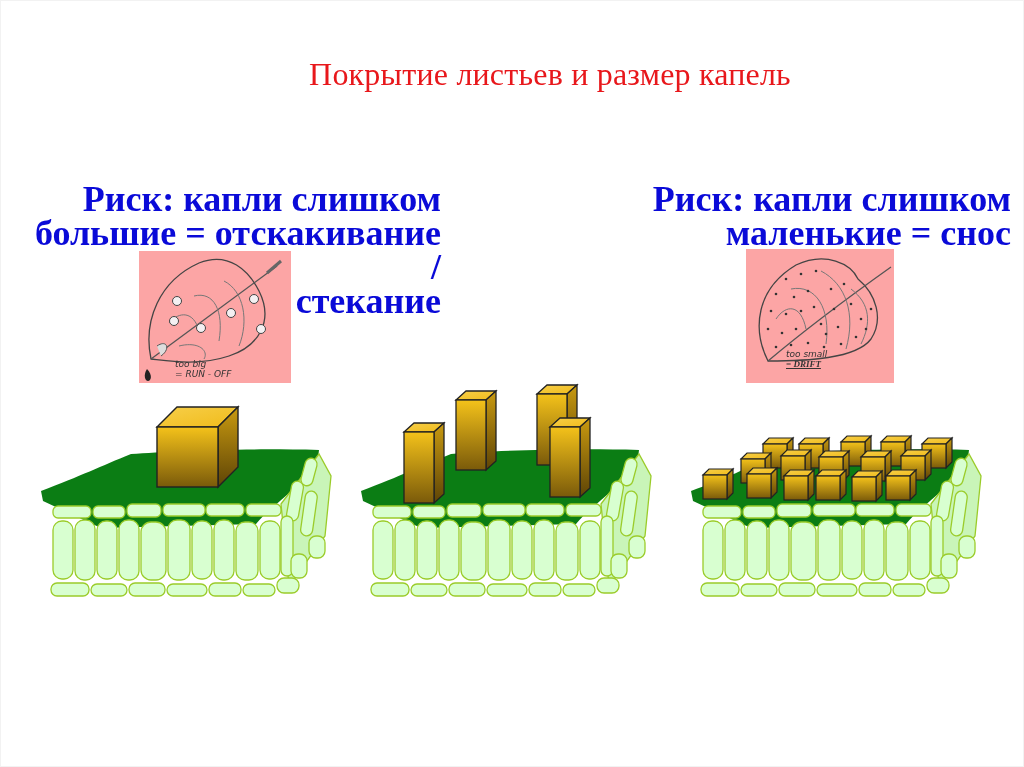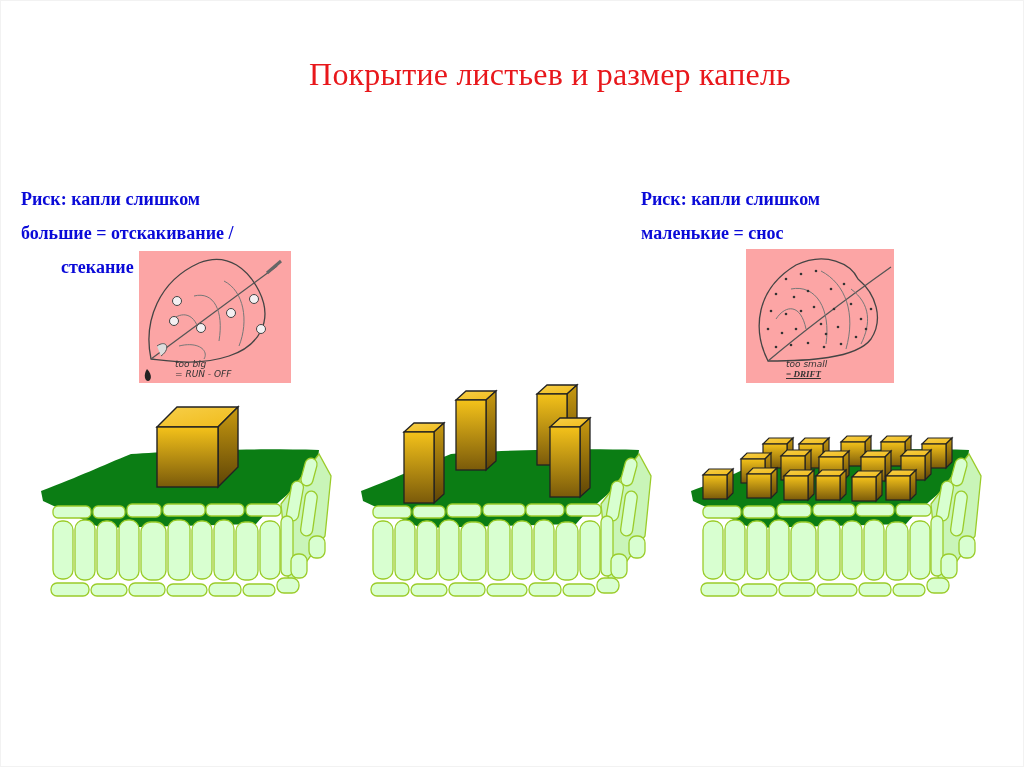--- a/index.html
+++ b/index.html
@@ -1,19 +1,19 @@
 <!DOCTYPE html>
 <html><head>
 <meta charset="utf-8">
 <style>
   html, body { margin:0; padding:0; background:#ffffff; }
   body { width:1024px; height:767px; position:relative; overflow:hidden; font-family:"Liberation Serif", "DejaVu Serif", serif; }
   .slide { position:absolute; left:0; top:0; width:1022px; height:765px; border:1px solid #f2f2f2; background:#fff; }
   .title { position:absolute; left:0; width:1008px; top:55px; text-align:center; color:#e8171b; font-size:32px; padding-left:90px; box-sizing:border-box; letter-spacing:0.2px; }
-  .risk { position:absolute; color:#0a0ad8; font-weight:bold; font-size:18px; text-align:left; line-height:34px; z-index:3; }
+  .risk { position:absolute; color:#0a0ad8; font-weight:bold; font-size:36px; text-align:right; line-height:34px; z-index:3; }
   .risk.left { left:20px; width:420px; top:181px; }
   .risk.right { left:640px; width:370px; top:181px; }
   .leaf-img { position:absolute; background:#fca5a5; z-index:2; }
   .leaf-img.left { left:138px; top:250px; width:152px; height:132px; }
   .leaf-img.right { left:745px; top:248px; width:148px; height:134px; }
   .leaf-caption { position:absolute; font-family:"DejaVu Sans", sans-serif; font-style:italic; font-size:9px; color:#333; line-height:10px; }
   .scene { position:absolute; z-index:1; }
   .scene.s1 { left:30px; top:395px; width:330px; height:215px; }
   .scene.s2 { left:355px; top:375px; width:330px; height:235px; }
   .scene.s3 { left:685px; top:425px; width:335px; height:185px; }
@@ -93,21 +93,21 @@
         <circle cx="115" cy="70" r="1.3"></circle>
           <circle cx="110" cy="88" r="1.3"></circle>
           <circle cx="125" cy="60" r="1.3"></circle>
         <circle cx="120" cy="80" r="1.3"></circle>
           <circle cx="85" cy="40" r="1.3"></circle>
           <circle cx="98" cy="35" r="1.3"></circle>
         <circle cx="68" cy="58" r="1.3"></circle>
           <circle cx="80" cy="85" r="1.3"></circle>
       </g>
     </svg>
-    <div class="leaf-caption" style="left:40px; top:110px;">
+    <div class="leaf-caption" style="left:40px; top:100px;">
       <div>too small</div>
       <div style="font-weight:bold; text-decoration:underline;font-family:Liberation Serif, serif;">= DRIFT</div>
     </div>
   </div>
 
   <svg width="0" height="0" style="position:absolute">
     <defs>
       <linearGradient id="gFront" x1="0" y1="0" x2="0" y2="1">
         <stop offset="0" stop-color="#f4c21a"></stop>
         <stop offset="1" stop-color="#7a5a0a"></stop>

